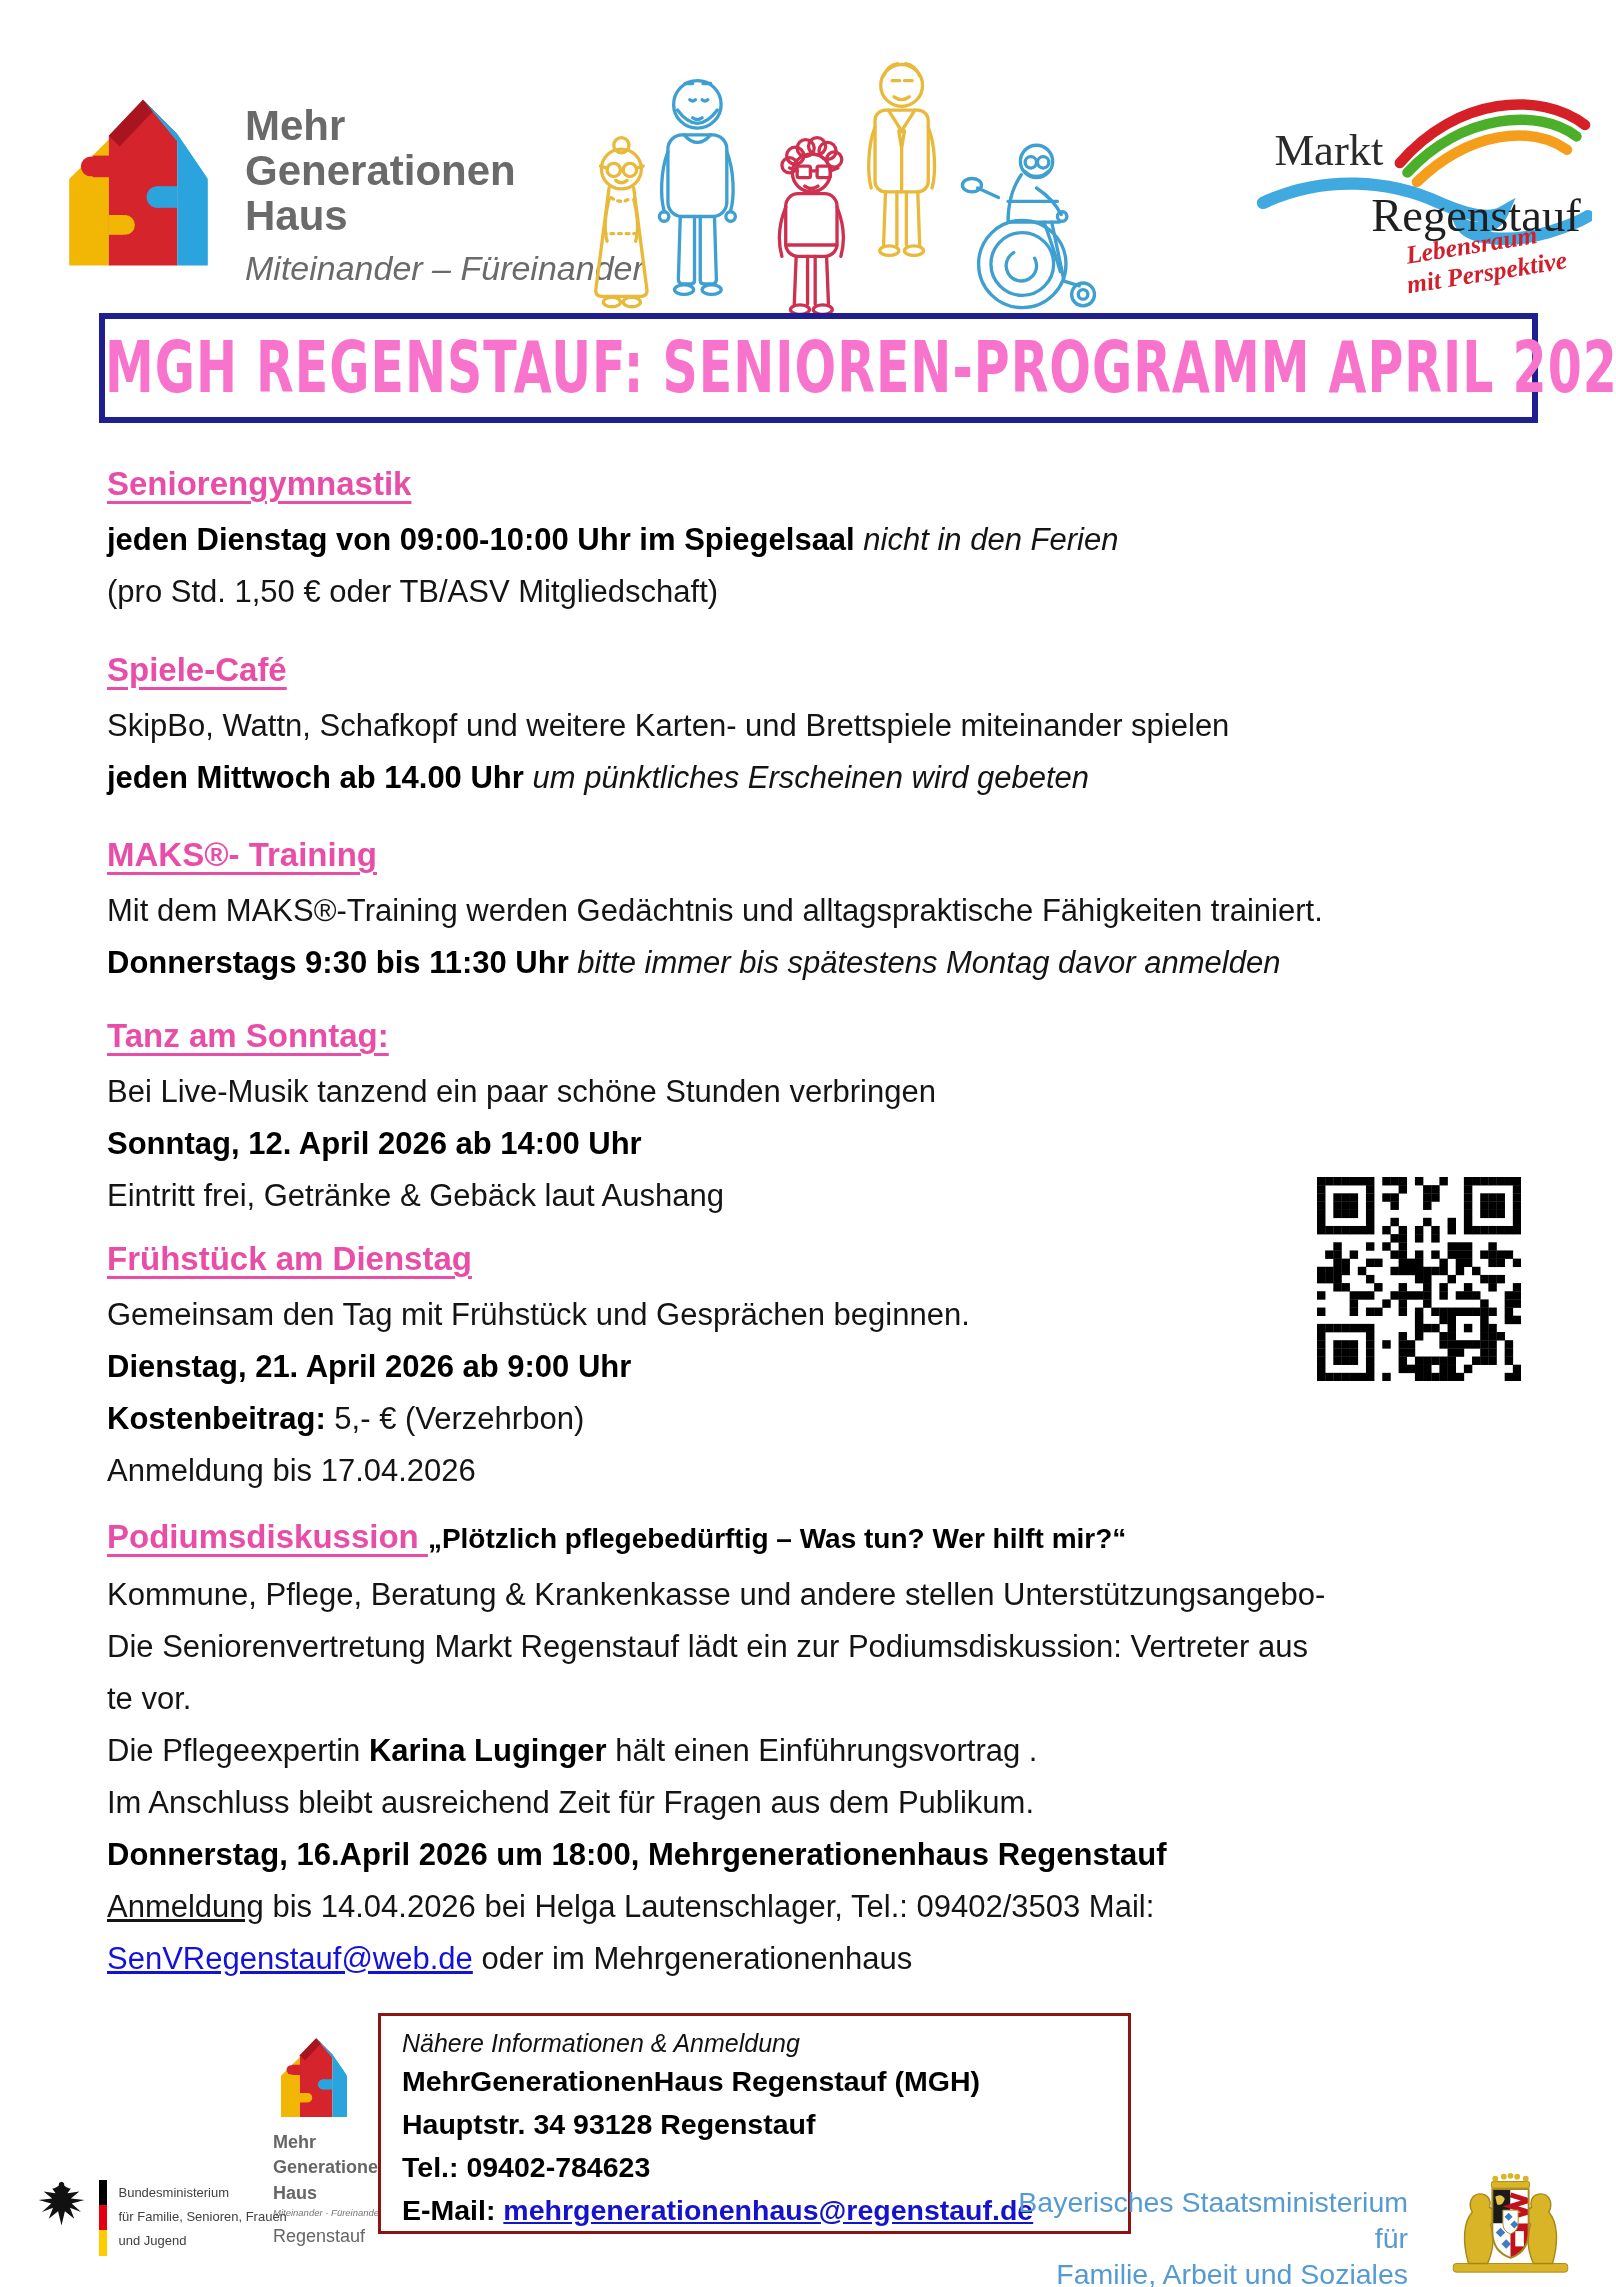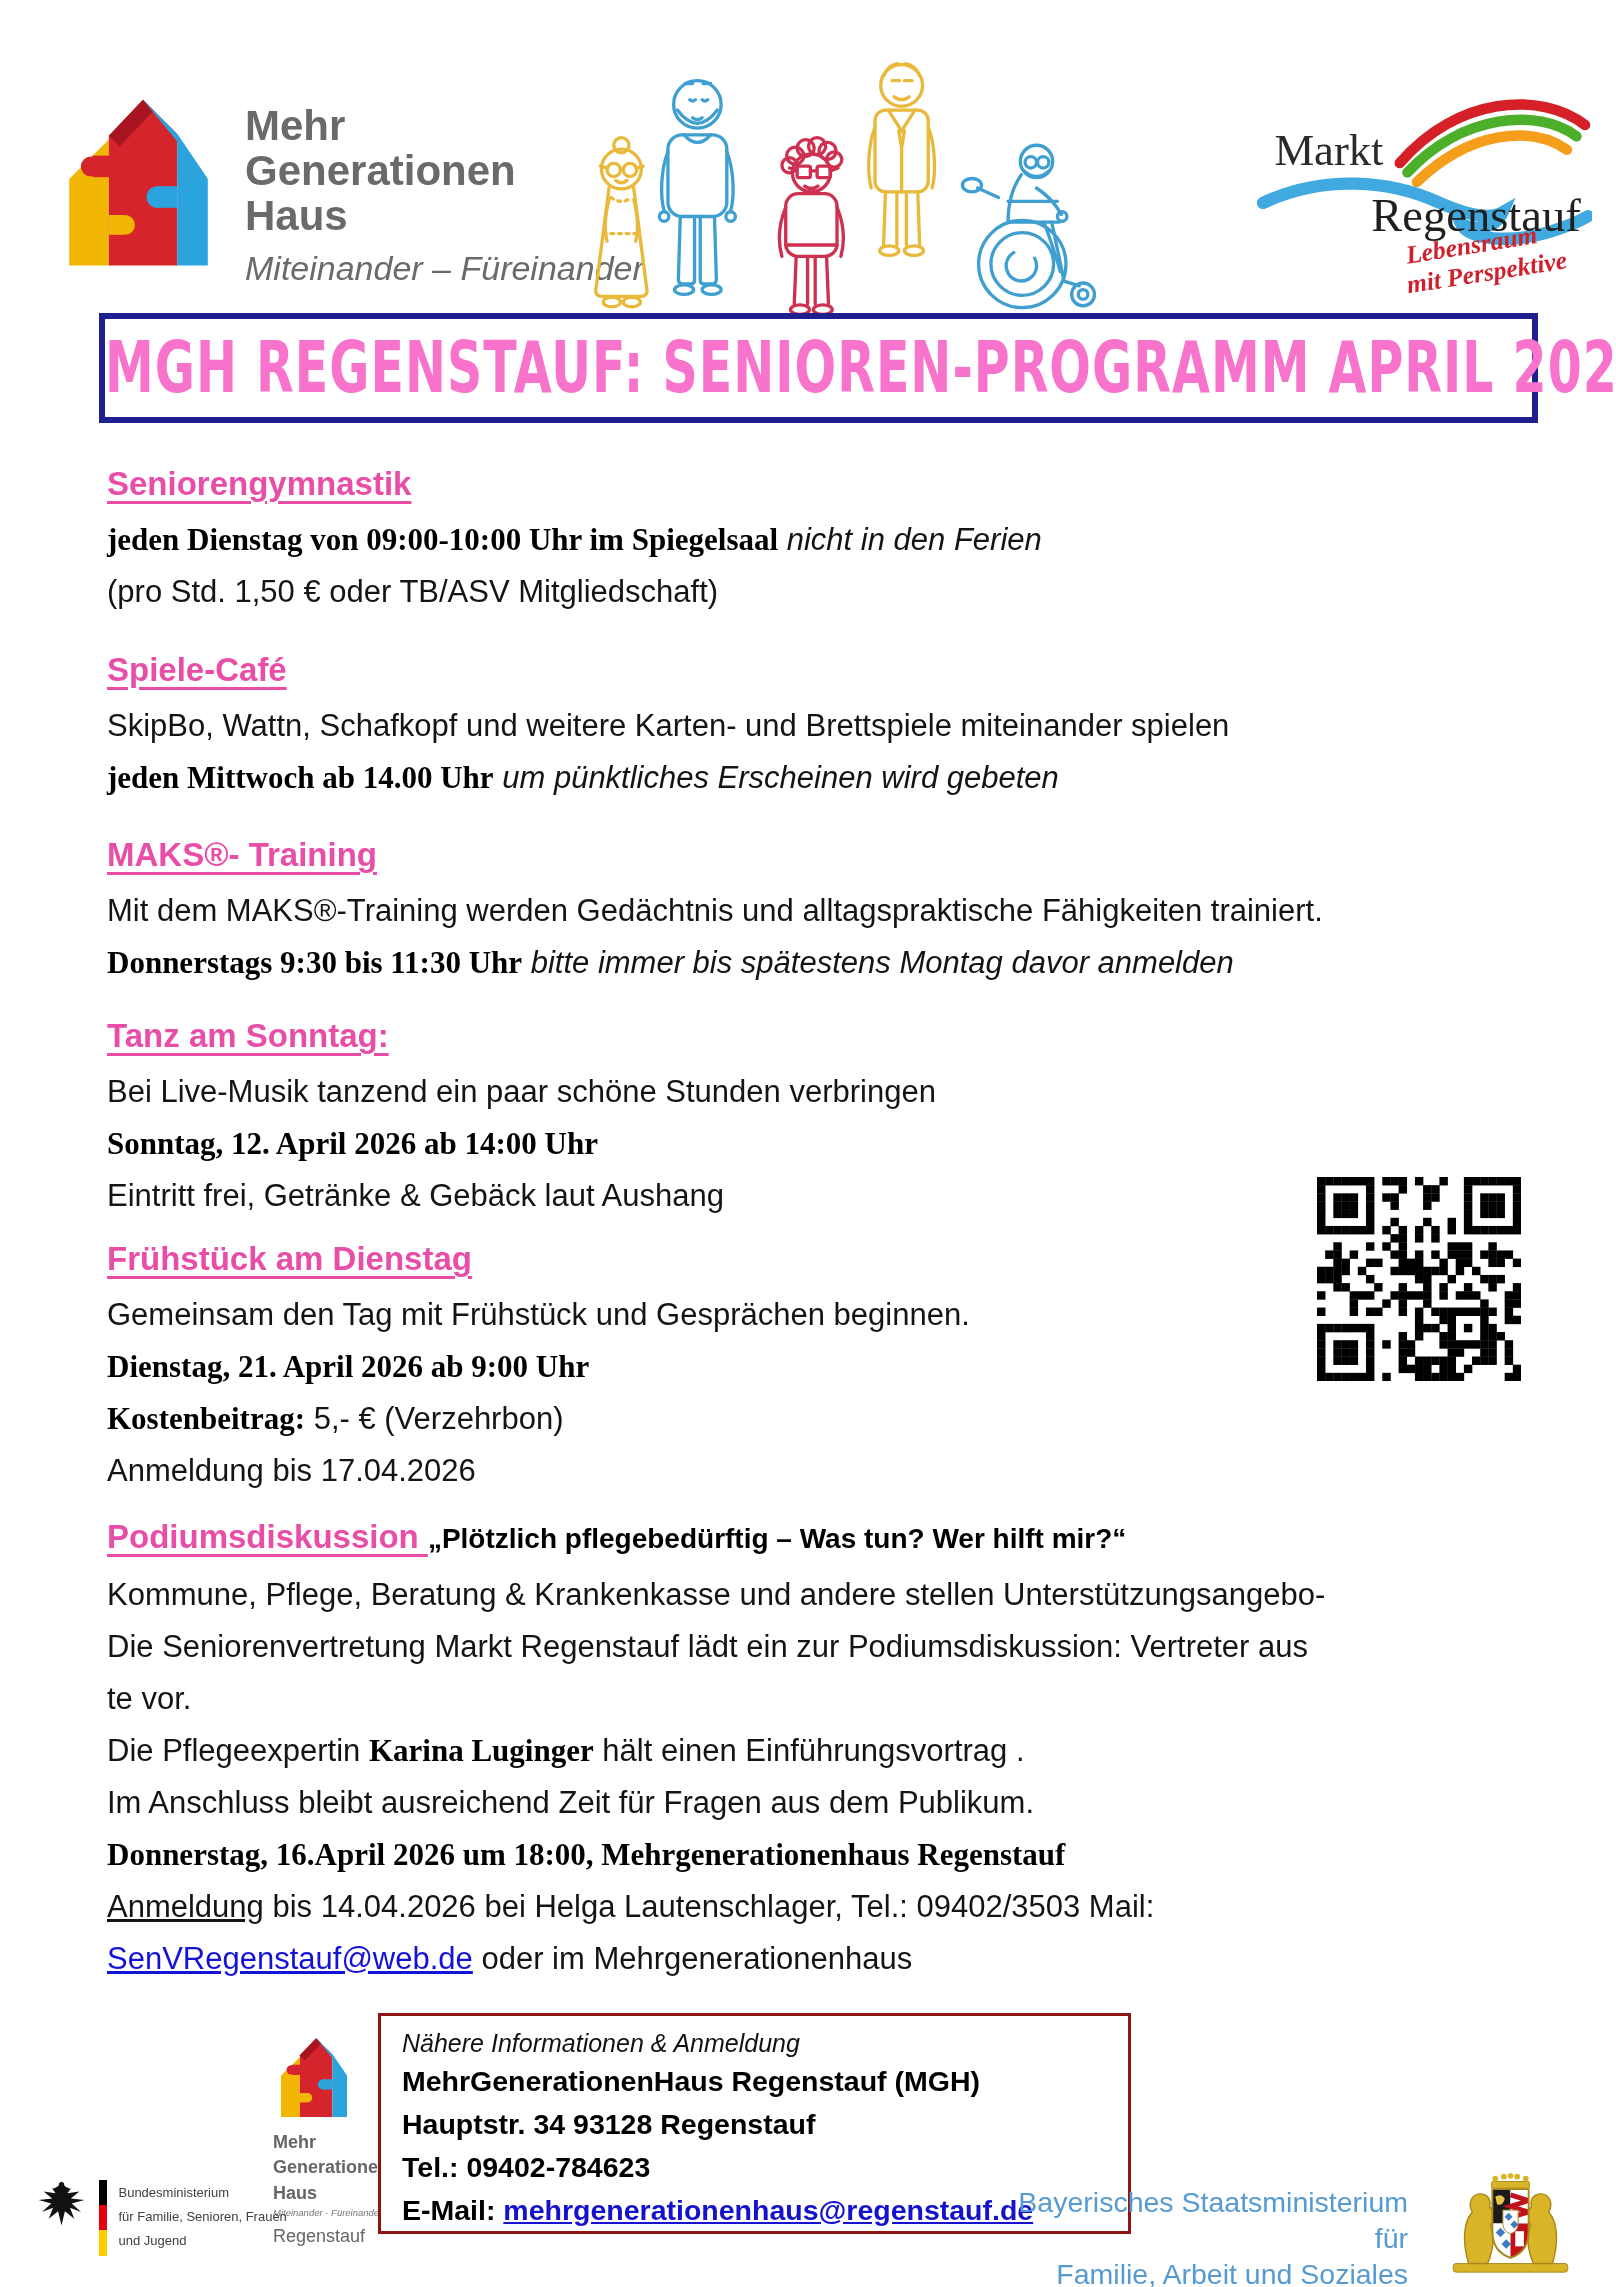--- a/index.html
+++ b/index.html
@@ -30,21 +30,21 @@
     font-size:49px; font-weight:bold; color:#f873cb; letter-spacing:1px;
     display:inline-block; transform:scaleY(1.45); white-space:nowrap;
   }
 
   
   .section { position:absolute; left:107px; width:1465px; }
   .sec-heading { font-size:33px; font-weight:bold; color:#e84da7; line-height:44px; margin-bottom:7.6px; white-space:nowrap; }
   .h-pink { text-decoration:underline; text-decoration-thickness:2.9px; text-underline-offset:5.7px; }
   .sec-heading .quote { color:#000; font-size:28px; }
   .line { font-size:31px; line-height:52px; white-space:nowrap; color:#141414; }
-  .b { font-weight:bold; color:#000;font-family:Liberation Serif, serif; }
+  .b { font-weight:bold; color:#000; }
   .i { font-style:italic; }
   .u { text-decoration:underline; }
   .link { color:#1512d8; text-decoration:underline; cursor:pointer; }
 
   
   .qr { position:absolute; left:1317px; top:1177px; width:204px; height:204px; }
 
   
   .contact-box {
     position:absolute; left:378px; top:2013px; width:753px; height:221px;

